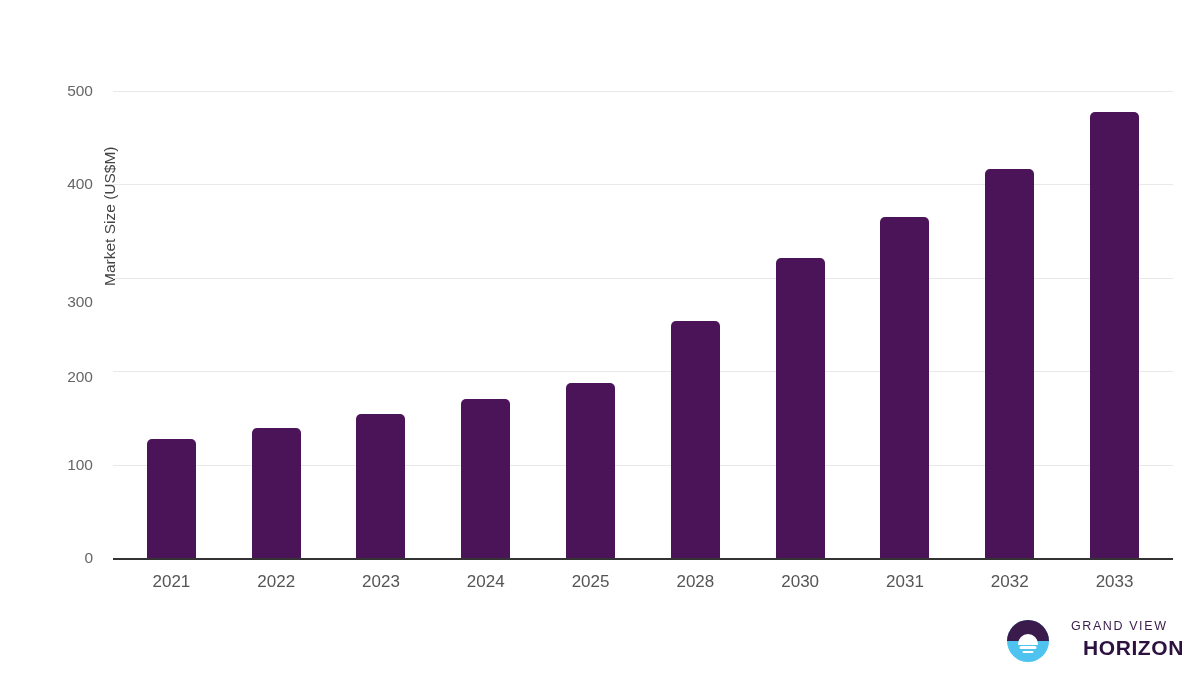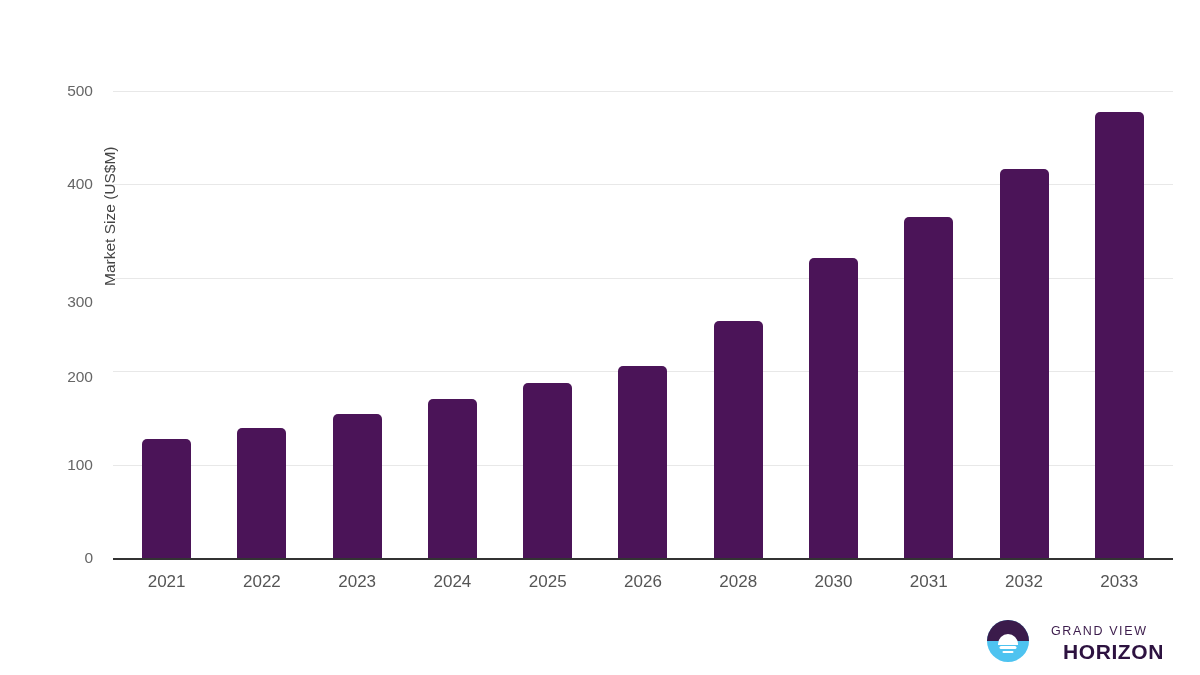--- a/index.html
+++ b/index.html
@@ -122,24 +122,24 @@
   .source-url {
     position: absolute;
     left: 30px;
     top: 630px;
     font-size: 14.5px;
     color: #a8a8ae;
     white-space: nowrap;
   }
   .logo {
     position: absolute;
-    right: 36px;
+    right: 16px;
     top: 620px;
     display: flex;
-    align-items: flex-end;
+    align-items: flex-start;
     gap: 22px;
   }
   .logo-mark {
     width: 42px;
     height: 42px;
     border-radius: 50%;
     overflow: hidden;
     position: relative;
     background: #4ec3f0;
     flex: none;
@@ -230,24 +230,20 @@
           <div class="bar" title="2023: 154" style="height: 143.836px; background: rgb(75, 20, 88);"></div>
           <div class="xtick-label">2023</div>
         </div>
         <div class="bar-group">
           <div class="bar" title="2024: 170" style="height: 158.78px; background: rgb(75, 20, 88);"></div>
           <div class="xtick-label">2024</div>
         </div>
         <div class="bar-group">
           <div class="bar" title="2025: 187" style="height: 174.658px; background: rgb(75, 20, 88);"></div>
           <div class="xtick-label">2025</div>
-        </div>
-        <div class="bar-group">
-          <div class="bar" title="2026: 206" style="height: 192.404px; background: rgb(75, 20, 88);"></div>
-          <div class="xtick-label">2026</div>
         </div>
         <div class="bar-group">
           <div class="bar" title="2028: 254" style="height: 237.236px; background: rgb(75, 20, 88);"></div>
           <div class="xtick-label">2028</div>
         </div>
         <div class="bar-group">
           <div class="bar" title="2030: 321" style="height: 299.814px; background: rgb(75, 20, 88);"></div>
           <div class="xtick-label">2030</div>
         </div>
         <div class="bar-group">

